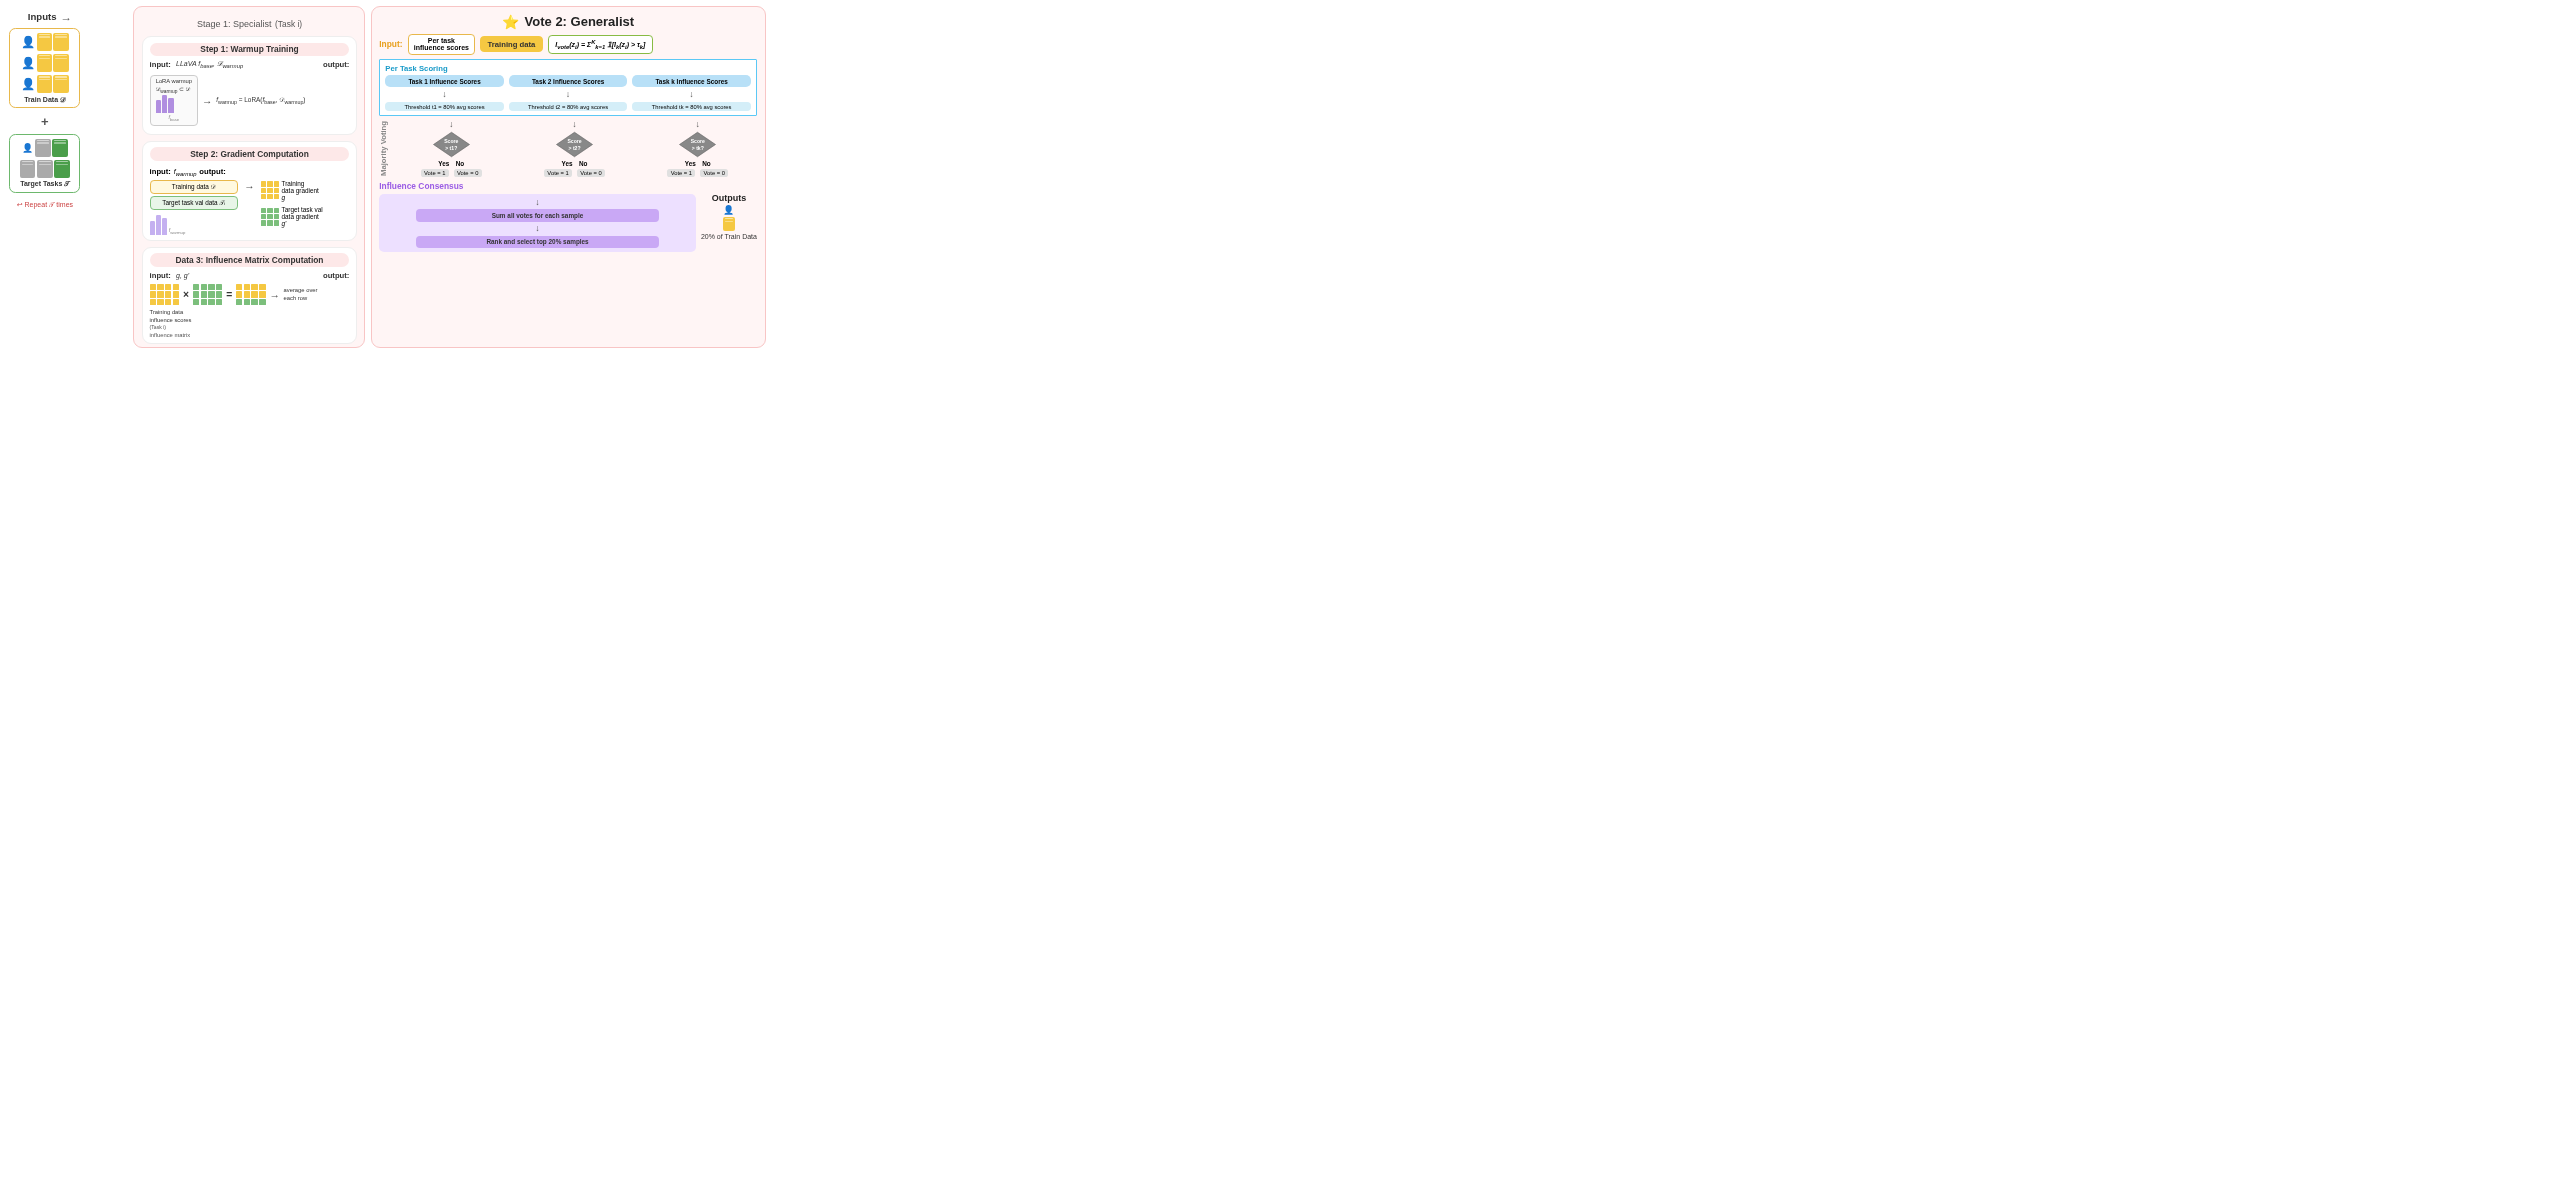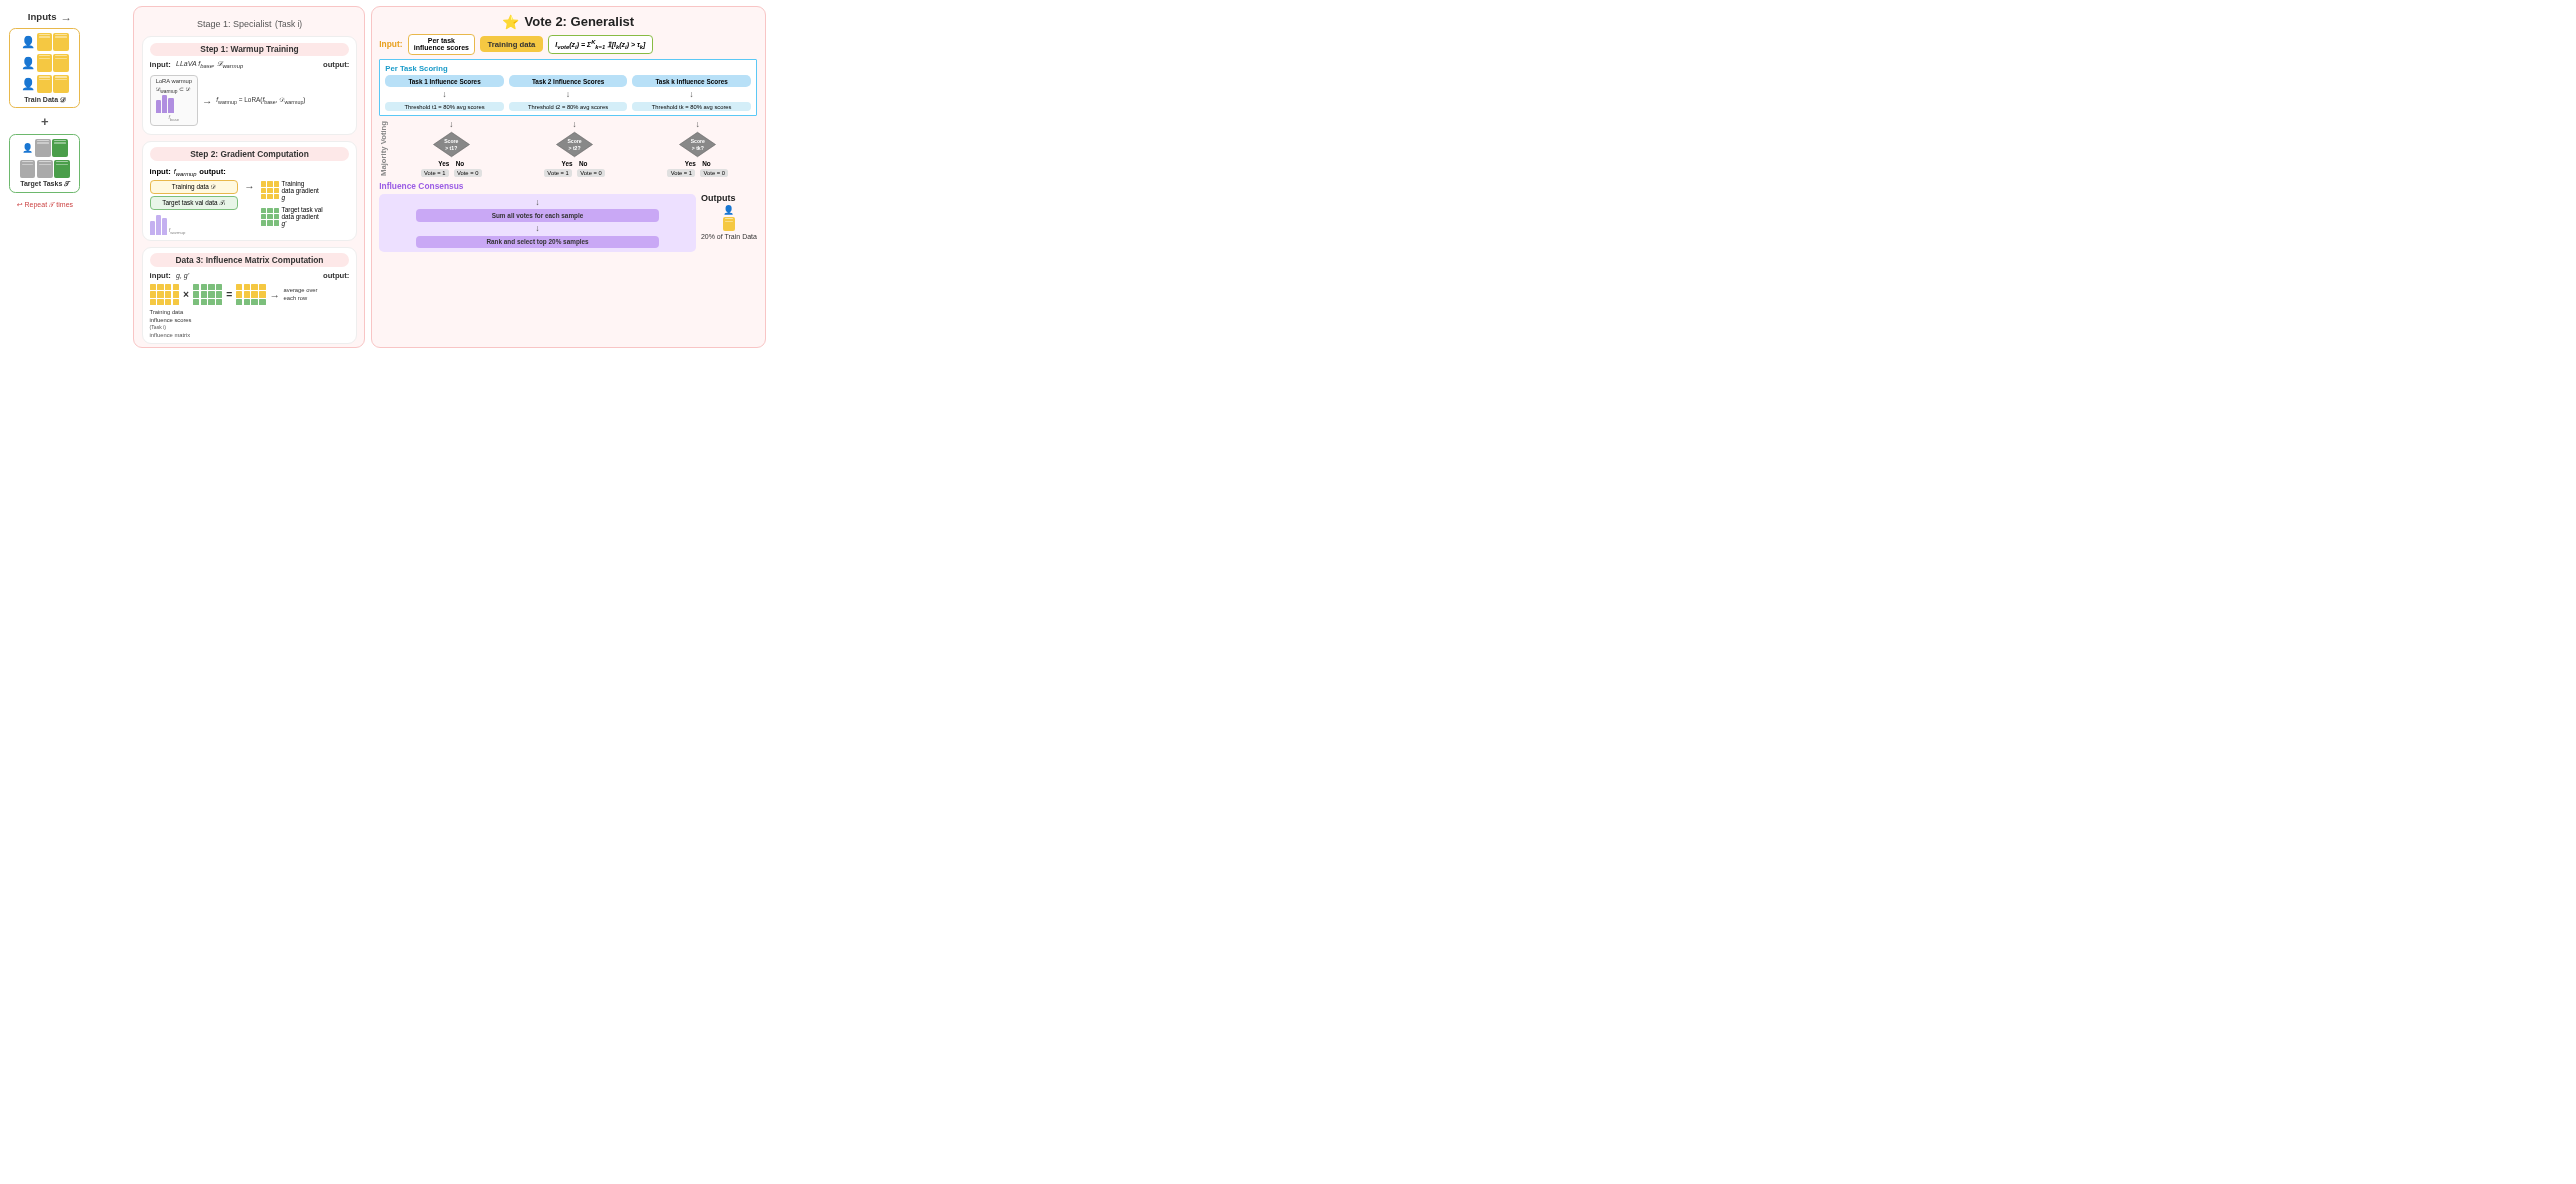--- a/index.html
+++ b/index.html
@@ -391,20 +391,21 @@
       padding: 2.6px 7.7px;
       font-size: 6.4px;
       font-weight: 600;
       text-align: center;
       color: #333;
       width: 80%;
     }
     .outputs-section {
       display: flex;
       flex-direction: column;
+      align-items: center;
       gap: 2.6px;
       justify-content: center;
     }
     .outputs-title {
       font-size: 9px;
       font-weight: 700;
       color: #222;
     }
     .output-doc {
       display: flex;

